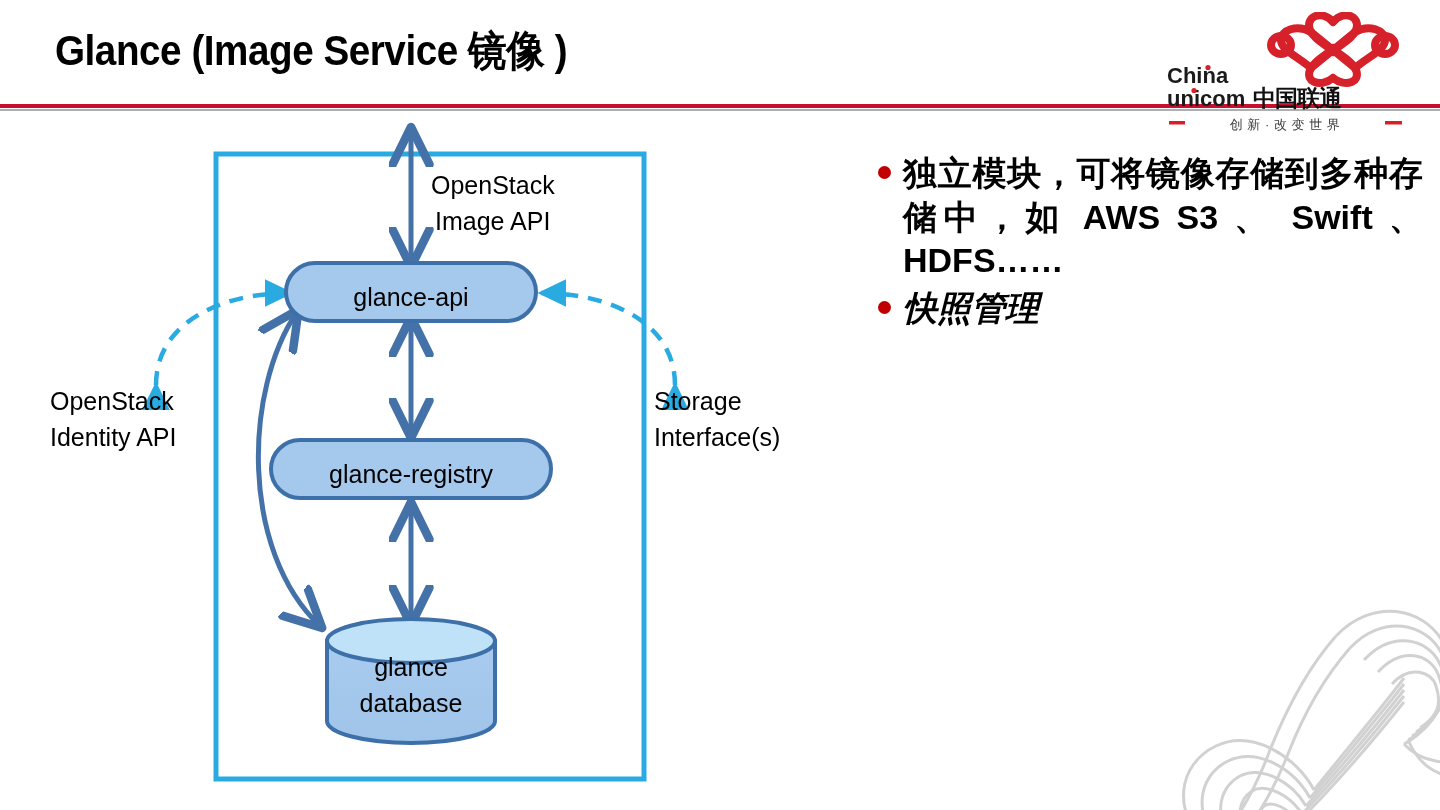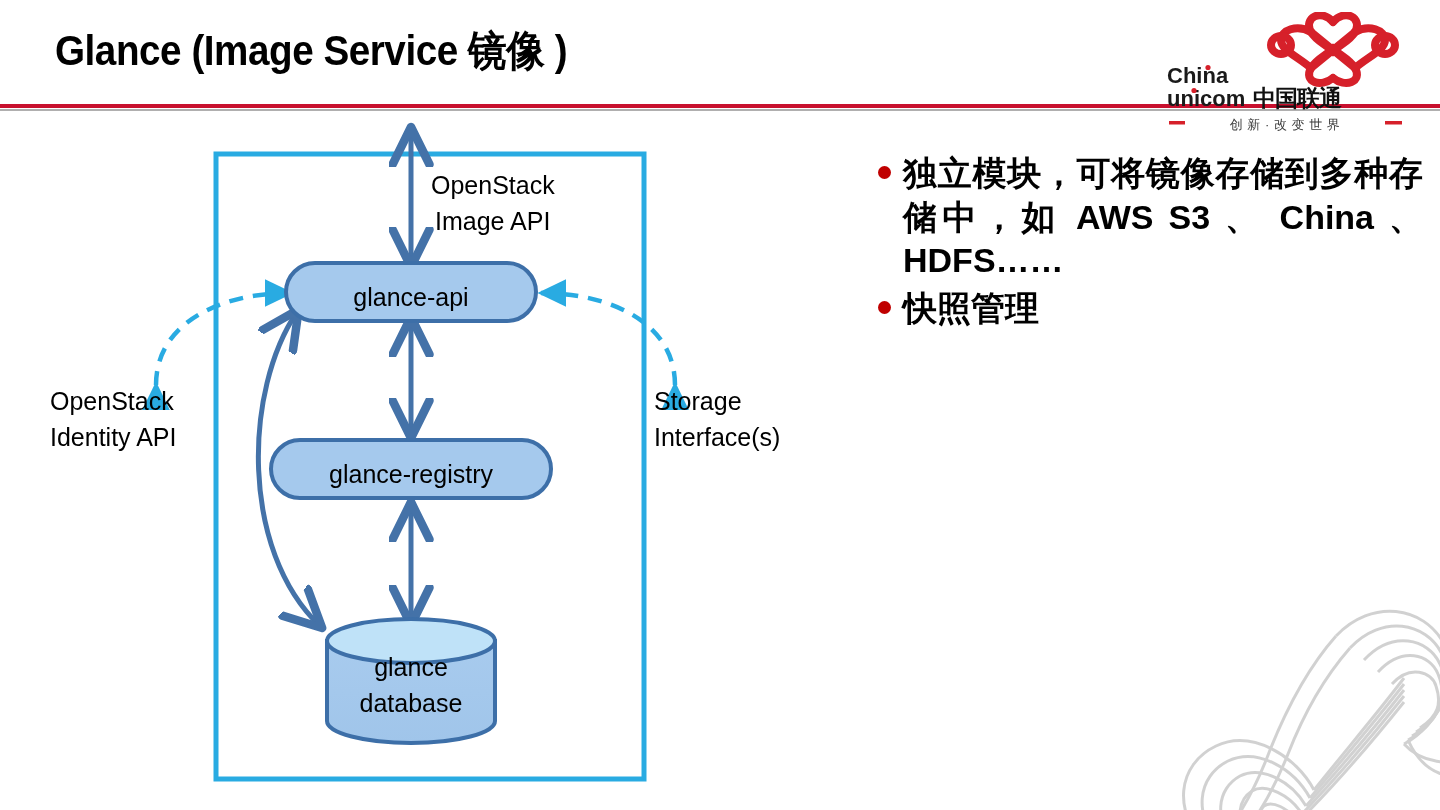--- a/index.html
+++ b/index.html
@@ -132,20 +132,21 @@
     font-size: 34px;
     font-weight: bold;
     line-height: 1.28;
     letter-spacing: 0px;
     color: #000000;
     text-align: justify;
     text-justify: inter-character;
   }
   .bullet-text.nowrapline {
     text-align: left;
+    font-style: italic;
   }
 
   
   #watermark {
     position: absolute;
     right: -40px;
     bottom: -40px;
     width: 380px;
     height: 300px;
     opacity: 0.55;
@@ -248,21 +249,21 @@
       <ellipse cx="403" cy="531" rx="84" ry="22" fill="#BFE2F8" stroke="#3D6FA8" stroke-width="4"></ellipse>
       <text class="node-label" x="403" y="566">glance</text>
       <text class="node-label" x="403" y="602">database</text>
     </g>
   </svg>
 </div>
 
 <div id="bullets">
   <div class="bullet-row">
     <div class="bullet-dot"></div>
-    <div class="bullet-text">独立模块，可将镜像存储到多种存储中，如 AWS S3 、 China 、 HDFS……</div>
+    <div class="bullet-text">独立模块，可将镜像存储到多种存储中，如 AWS S3 、 Swift 、 HDFS……</div>
   </div>
   <div class="bullet-row">
     <div class="bullet-dot"></div>
     <div class="bullet-text nowrapline">快照管理</div>
   </div>
 </div>
 
 <svg id="watermark" viewBox="0 0 380 300">
   <g fill="none" stroke="#ADADAD" stroke-width="3">
     <path d="M110 300 C70 262 78 214 116 196 C152 179 196 206 214 240"></path>

